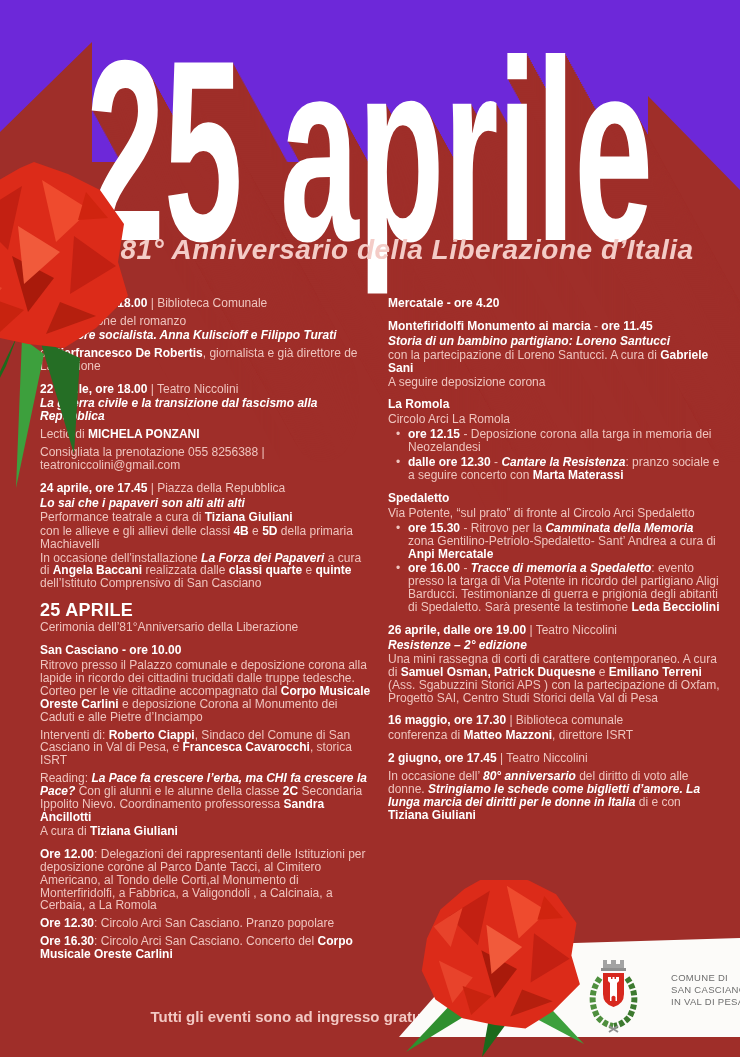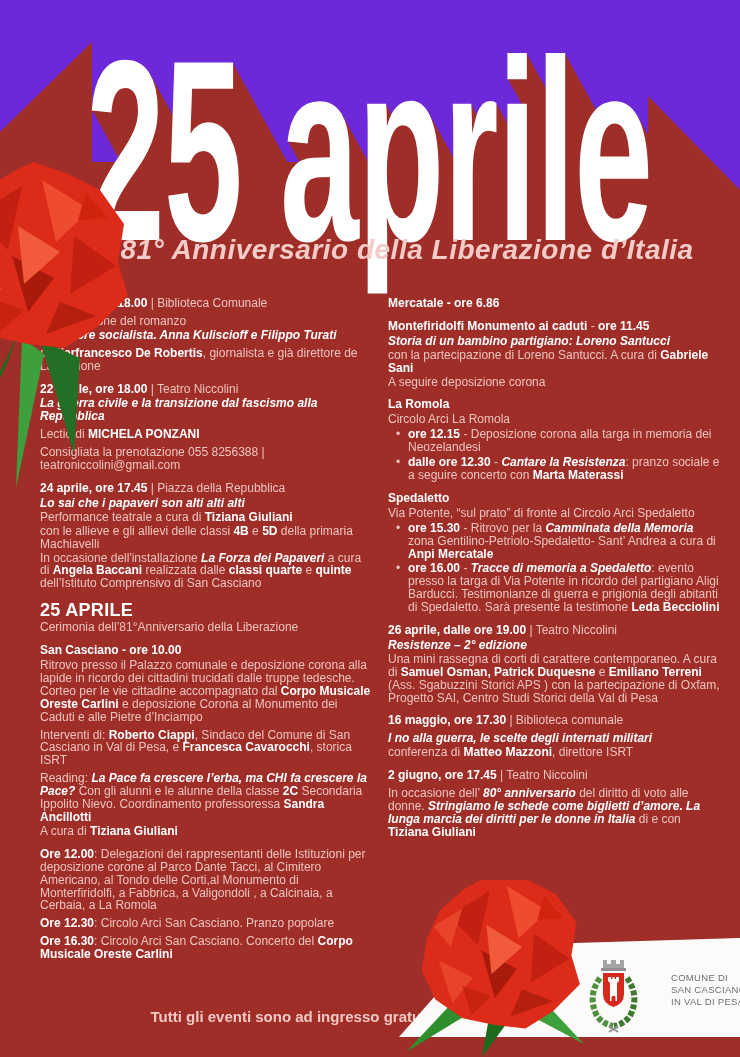--- a/index.html
+++ b/index.html
@@ -137,24 +137,24 @@
         <div class="blk p0"><span>A cura di </span><span class="r-b">Tiziana Giuliani</span></div>
       </div>
       <div class="section">
         <div class="blk p"><span class="r-b">Ore 12.00</span><span>: Delegazioni dei rappresentanti delle Istituzioni per deposizione corone al Parco Dante Tacci, al Cimitero Americano, al Tondo delle Corti,al Monumento di Monterfiridolfi, a Fabbrica, a Valigondoli , a Calcinaia, a Cerbaia, a La Romola</span></div>
         <div class="blk p"><span class="r-b">Ore 12.30</span><span>: Circolo Arci San Casciano. Pranzo popolare</span></div>
         <div class="blk p"><span class="r-b">Ore 16.30</span><span>: Circolo Arci San Casciano. Concerto del </span><span class="r-b">Corpo Musicale Oreste Carlini</span></div>
       </div>
     </div>
   <div id="col-right" class="col">
       <div class="section">
-        <div class="blk h"><span class="r-b">Mercatale - ore 6.86</span></div>
-      </div>
-      <div class="section">
-        <div class="blk h"><span class="r-b">Montefiridolfi Monumento ai caduti</span><span class="r-pipe"> - </span><span class="r-b">ore 11.45</span></div>
+        <div class="blk h"><span class="r-b">Mercatale - ore 4.20</span></div>
+      </div>
+      <div class="section">
+        <div class="blk h"><span class="r-b">Montefiridolfi Monumento ai marcia</span><span class="r-pipe"> - </span><span class="r-b">ore 11.45</span></div>
         <div class="blk p0"><span class="r-bi">Storia di un bambino partigiano: Loreno Santucci</span></div>
         <div class="blk p0"><span>con la partecipazione di Loreno Santucci. A cura di </span><span class="r-b">Gabriele Sani</span></div>
         <div class="blk p0"><span>A seguire deposizione corona</span></div>
       </div>
       <div class="section">
         <div class="blk h"><span class="r-b">La Romola</span></div>
         <div class="blk p0"><span>Circolo Arci La Romola</span></div>
         <div class="blk li">
           <span class="dot">•</span>
           <span class="li-text"><span class="r-b">ore 12.15</span><span> - Deposizione corona alla targa in memoria dei Neozelandesi</span></span>
@@ -176,21 +176,20 @@
           <span class="li-text"><span class="r-b">ore 16.00</span><span> - </span><span class="r-bi">Tracce di memoria a Spedaletto</span><span>: evento presso la targa di Via Potente in ricordo del partigiano Aligi Barducci. Testimonianze di guerra e prigionia degli abitanti di Spedaletto. Sarà presente la testimone </span><span class="r-b">Leda Becciolini</span></span>
         </div>
       </div>
       <div class="section">
         <div class="blk h"><span class="r-b">26 aprile, dalle ore 19.00</span><span class="r-pipe"> | </span><span>Teatro Niccolini</span></div>
         <div class="blk p0"><span class="r-bi">Resistenze – 2° edizione</span></div>
         <div class="blk p0"><span>Una mini rassegna di corti di carattere contemporaneo. A cura di </span><span class="r-b">Samuel Osman, Patrick Duquesne</span><span> e </span><span class="r-b">Emiliano Terreni</span><span> (Ass. Sgabuzzini Storici APS ) con la partecipazione di Oxfam, Progetto SAI, Centro Studi Storici della Val di Pesa</span></div>
       </div>
       <div class="section">
         <div class="blk h"><span class="r-b">16 maggio, ore 17.30</span><span class="r-pipe"> | </span><span>Biblioteca comunale</span></div>
-        <div class="blk p"><span class="r-bi">I no alla guerra, le scelte degli internati militari</span></div>
         <div class="blk p0"><span>conferenza di </span><span class="r-b">Matteo Mazzoni</span><span>, direttore ISRT</span></div>
       </div>
       <div class="section">
         <div class="blk h"><span class="r-b">2 giugno, ore 17.45</span><span class="r-pipe"> | </span><span>Teatro Niccolini</span></div>
         <div class="blk p"><span>In occasione dell’ </span><span class="r-bi">80° anniversario</span><span> del diritto di voto alle donne. </span><span class="r-bi">Stringiamo le schede come biglietti d’amore. La lunga marcia dei diritti per le donne in Italia</span><span> di e con </span><span class="r-b">Tiziana Giuliani</span></div>
       </div>
     </div>
 
   <div id="footer-note">Tutti gli eventi sono ad ingresso gratuito</div>
 

